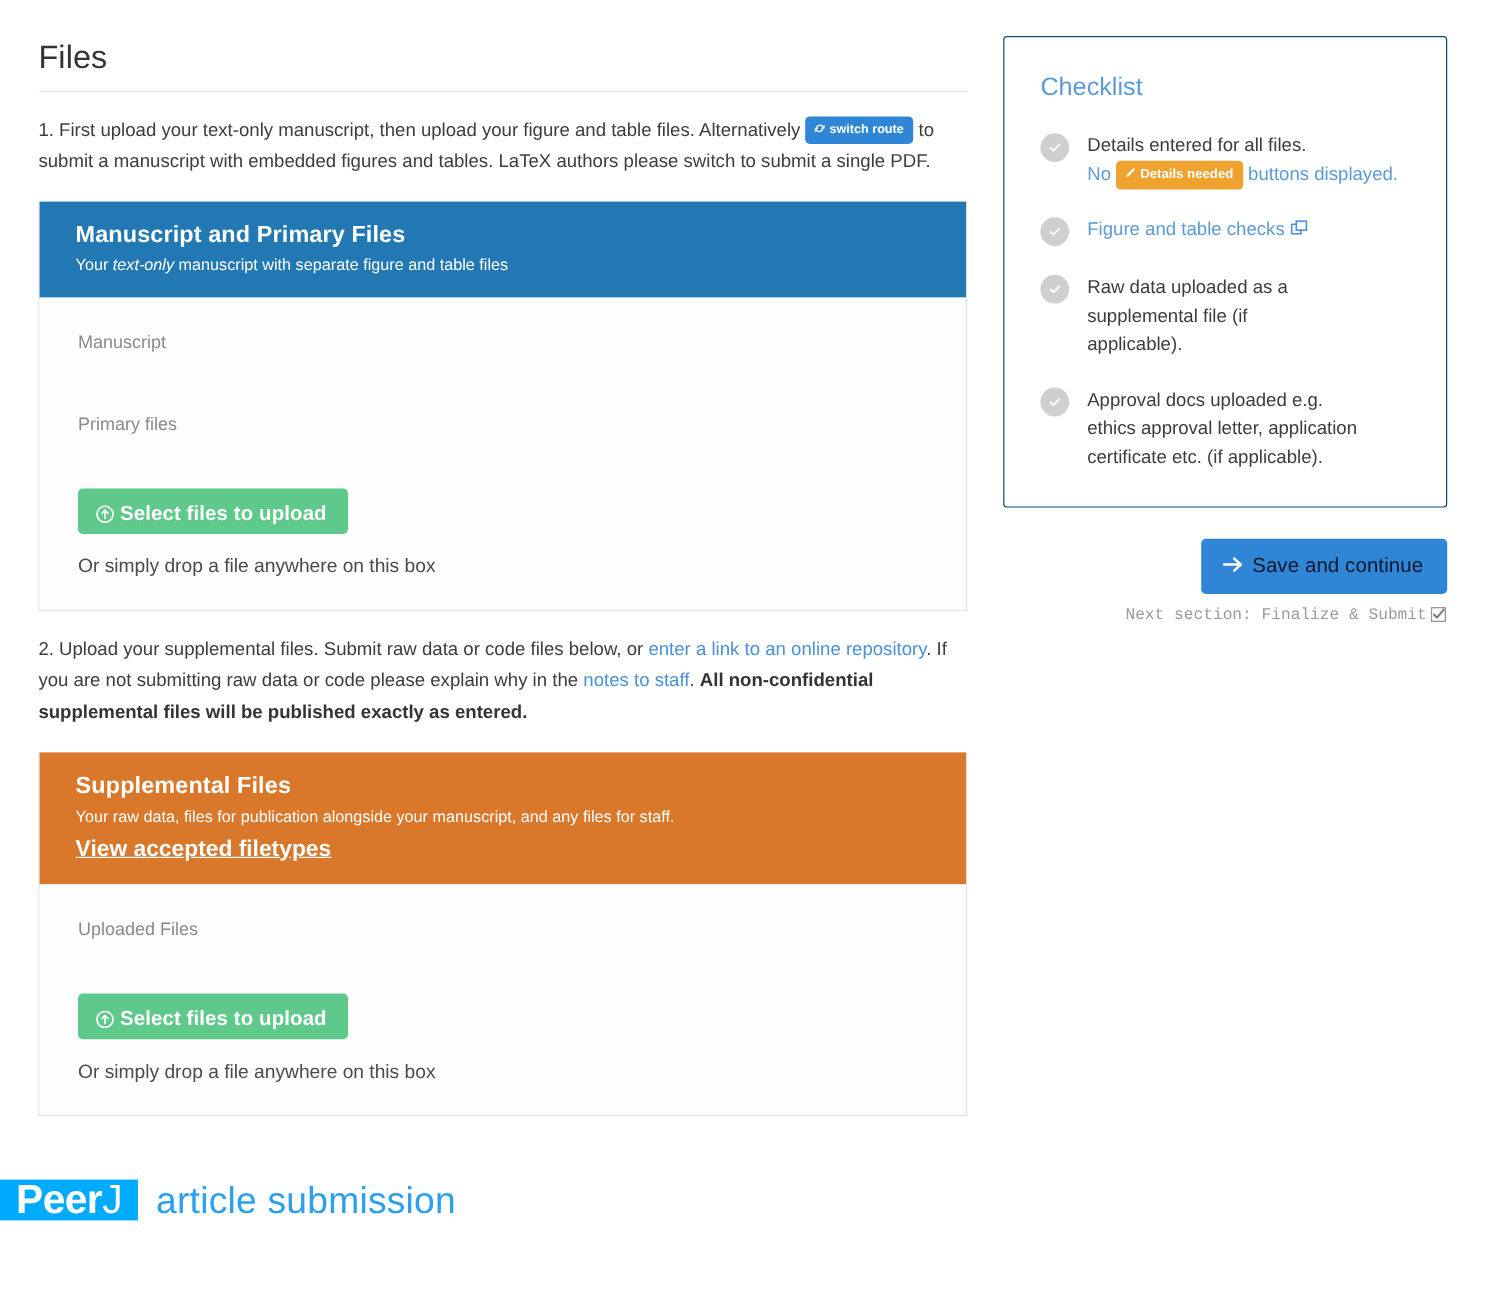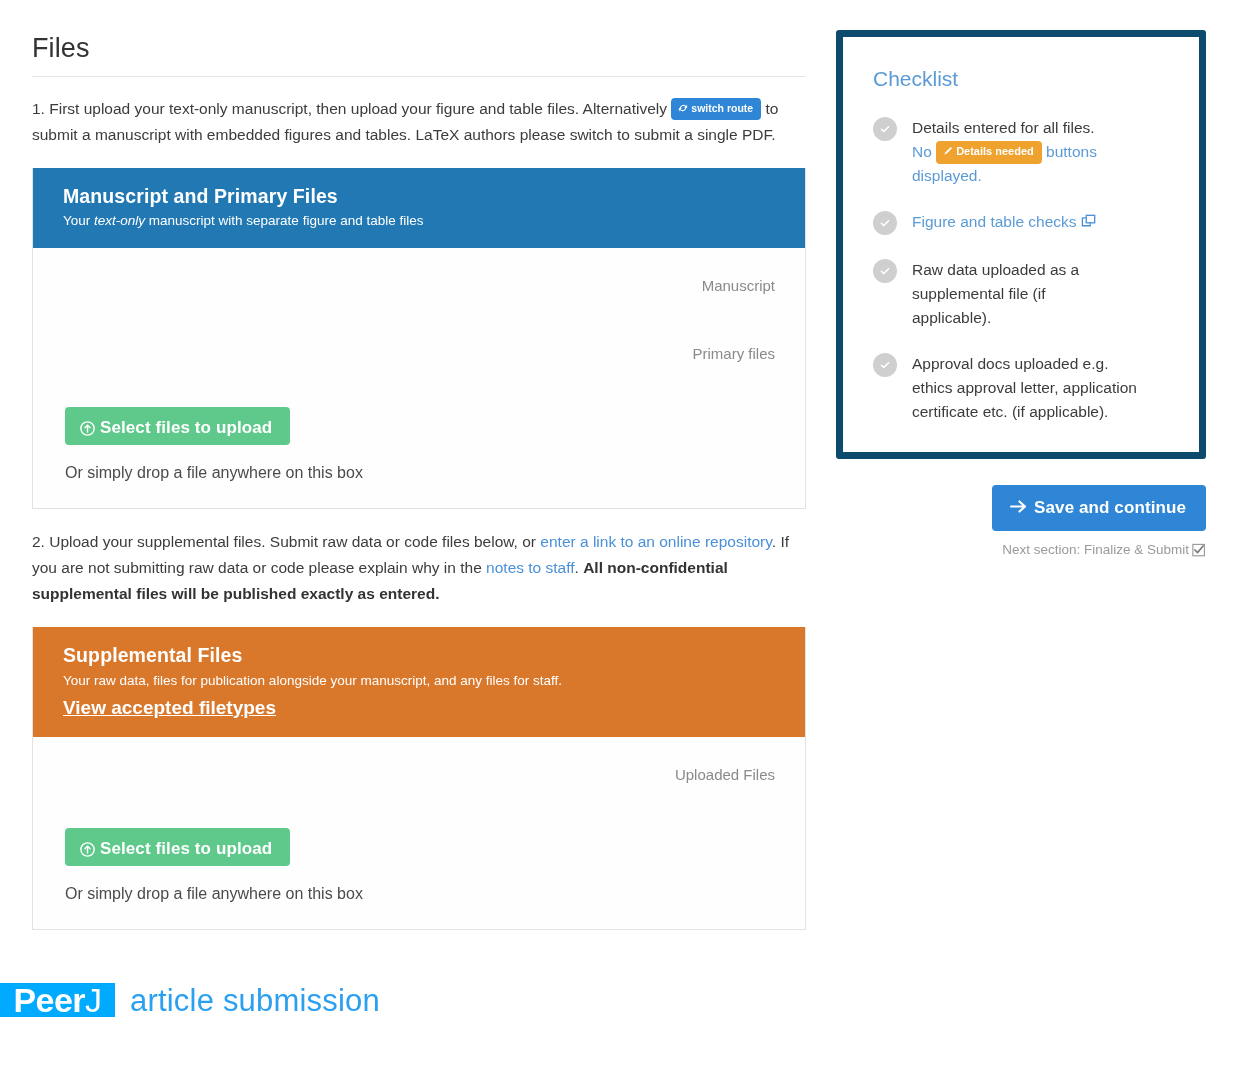--- a/index.html
+++ b/index.html
@@ -114,21 +114,20 @@
   }
   .panel-body {
     padding: 29px 30px 26px 32px;
     background: #fefefe;
   }
   .slot-label {
     font-size: 15px;
     color: #8a8a8a;
     margin: 0 0 50px 0;
     line-height: 18px;
-    text-align: right;
   }
   .slot-label.last { margin-bottom: 44px; }
 
   
   .btn-upload {
     display: inline-block;
     background: #5fc98c;
     color: #fff;
     border: none;
     border-radius: 4px;
@@ -147,21 +146,21 @@
   }
   .drop-hint {
     font-size: 16px;
     color: #4b4b4b;
     margin: 19px 0 0 0;
     line-height: 18px;
   }
 
   
   .card {
-    border: 7px solid #0c4a6e;
+    border: 1px solid #0c4a6e;
     border-radius: 3px;
     background: #fff;
     padding: 30px 28px 28px 30px;
   }
   .card h3 {
     margin: 0 0 26px 0;
     font-size: 21px;
     font-weight: 400;
     color: #5b9bd5;
     line-height: 1.1;
@@ -214,41 +213,42 @@
   }
 
   
   .save-wrap {
     margin-top: 26px;
     text-align: right;
   }
   .btn-save {
     display: inline-block;
     background: #2f86d6;
-    color: #ffffff;
+    color: #0f172a;
     border: none;
     border-radius: 4px;
     font-size: 17px;
-    font-weight: bold;
+    font-weight: normal;
     padding: 14px 20px 14px 18px;
     cursor: pointer;
     line-height: 1;
     letter-spacing: .1px;
     font-family: "Liberation Sans", sans-serif;
   }
   .btn-save .ico-arrow {
     display: inline-block;
     vertical-align: -1px;
     margin-right: 7px;
   }
   .next-section {
     margin-top: 10px;
     font-size: 13.5px;
     color: #9a9a9a;
     line-height: 18px;
+    font-family: Liberation Mono, monospace;
   }
   .next-section .ico-checkbox {
     display: inline-block;
     vertical-align: -3px;
     margin-left: 3px;
   }
 
   
   .footer {
     position: absolute;

